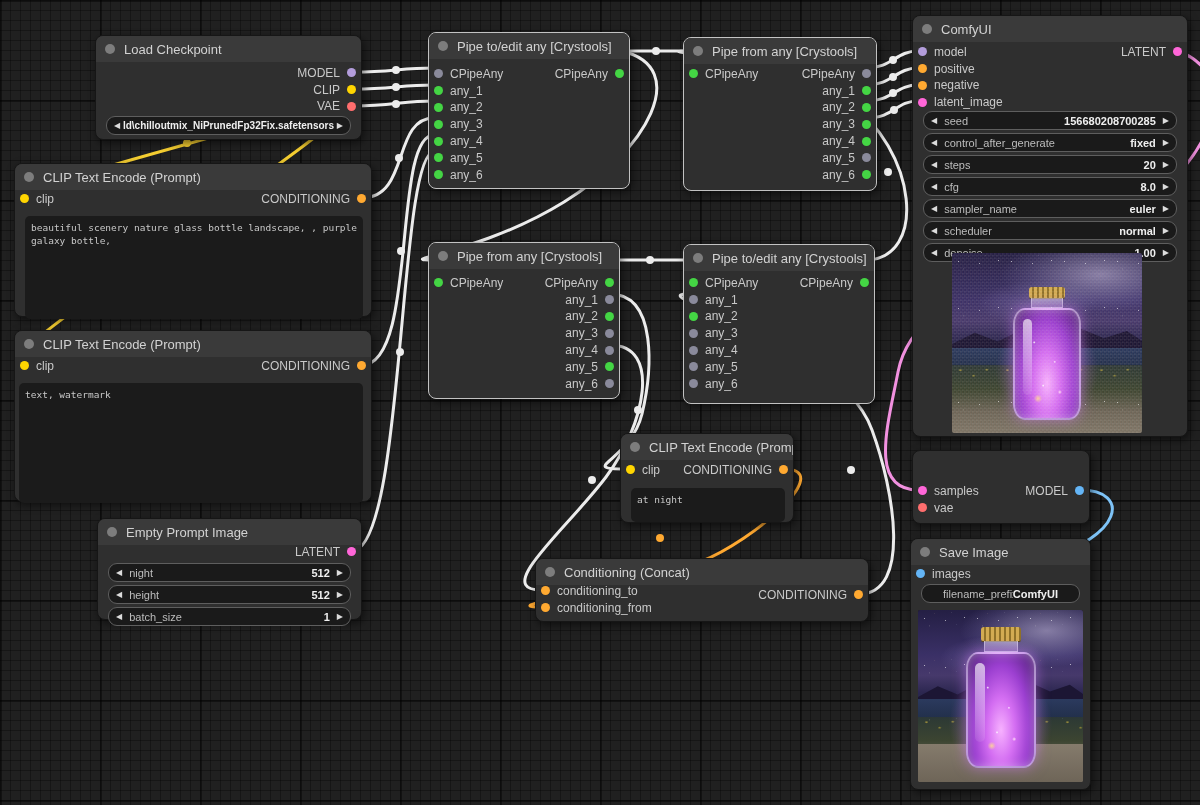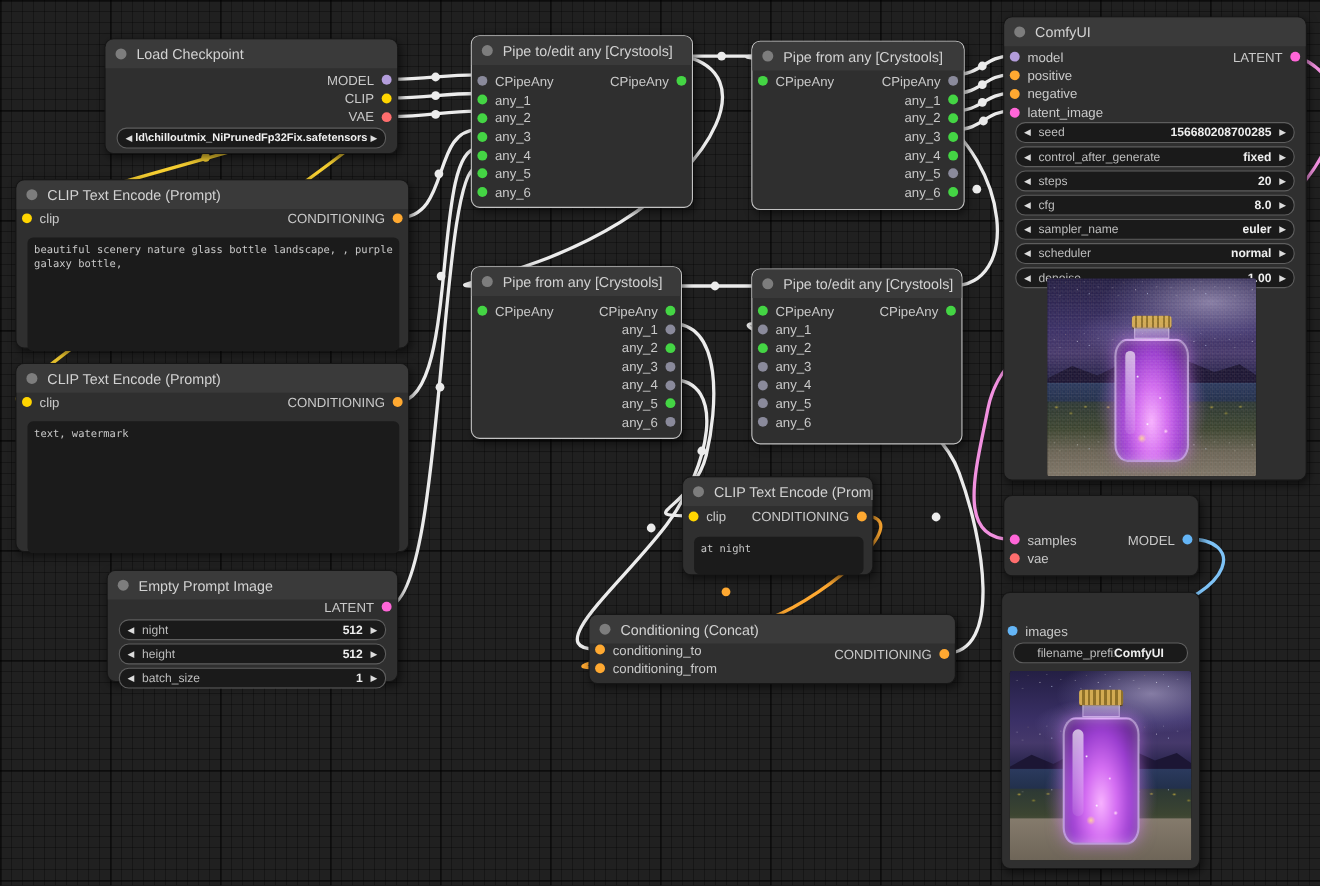--- a/index.html
+++ b/index.html
@@ -199,21 +199,21 @@
           <span class="dot" style="background: rgb(255, 213, 0);"></span>
           <span class="slabel">clip</span>
         </div>
       </div>
     <div class="slots out" style="top:26.5px">
         <div class="slot out">
           <span class="slabel">CONDITIONING</span>
           <span class="dot" style="background: rgb(255, 169, 49);"></span>
         </div>
       </div>
-    <div class="prompt" style="left:10px;right:8px;top:52px;height:110px">text, watermark</div>
+    <div class="prompt" style="left:4px;right:8px;top:52px;height:110px">text, watermark</div>
   </div>
 
   <div class="node" style="left:97px;top:518px;width:263px;height:100px">
     <div class="titlebar">
       <span class="tdot"></span>
       <span class="ttext">Empty Prompt Image</span>
     </div>
     <div class="slots out" style="top:24.5px">
         <div class="slot out">
           <span class="slabel">LATENT</span>
@@ -562,20 +562,24 @@
       </div>
     <div class="slots out" style="top:31.5px">
         <div class="slot out">
           <span class="slabel">MODEL</span>
           <span class="dot" style="background: rgb(100, 181, 246);"></span>
         </div>
       </div>
   </div>
 
   <div class="node" style="left:910px;top:538px;width:179px;height:250px">
+    <div class="titlebar">
+      <span class="tdot"></span>
+      <span class="ttext">Save Image</span>
+    </div>
     <div class="slots in" style="top:26.5px">
         <div class="slot in">
           <span class="dot" style="background: rgb(100, 181, 246);"></span>
           <span class="slabel">images</span>
         </div>
       </div>
     <div class="widgets" style="top:45px">
         <div class="widget text">
           <span class="wlabel">filename_prefix</span>
           <span class="wvalue">ComfyUI</span>

